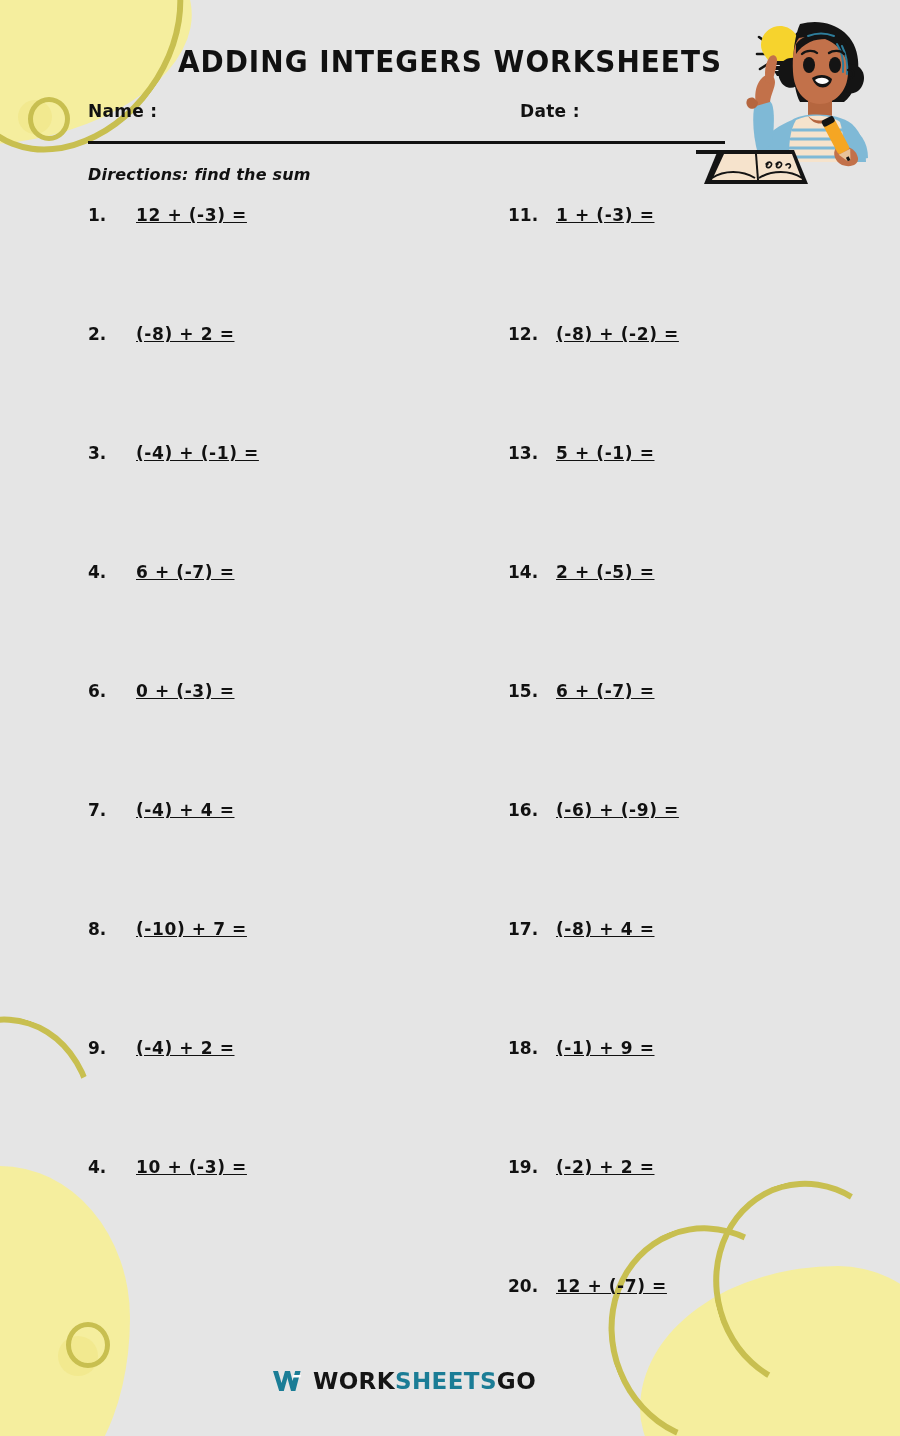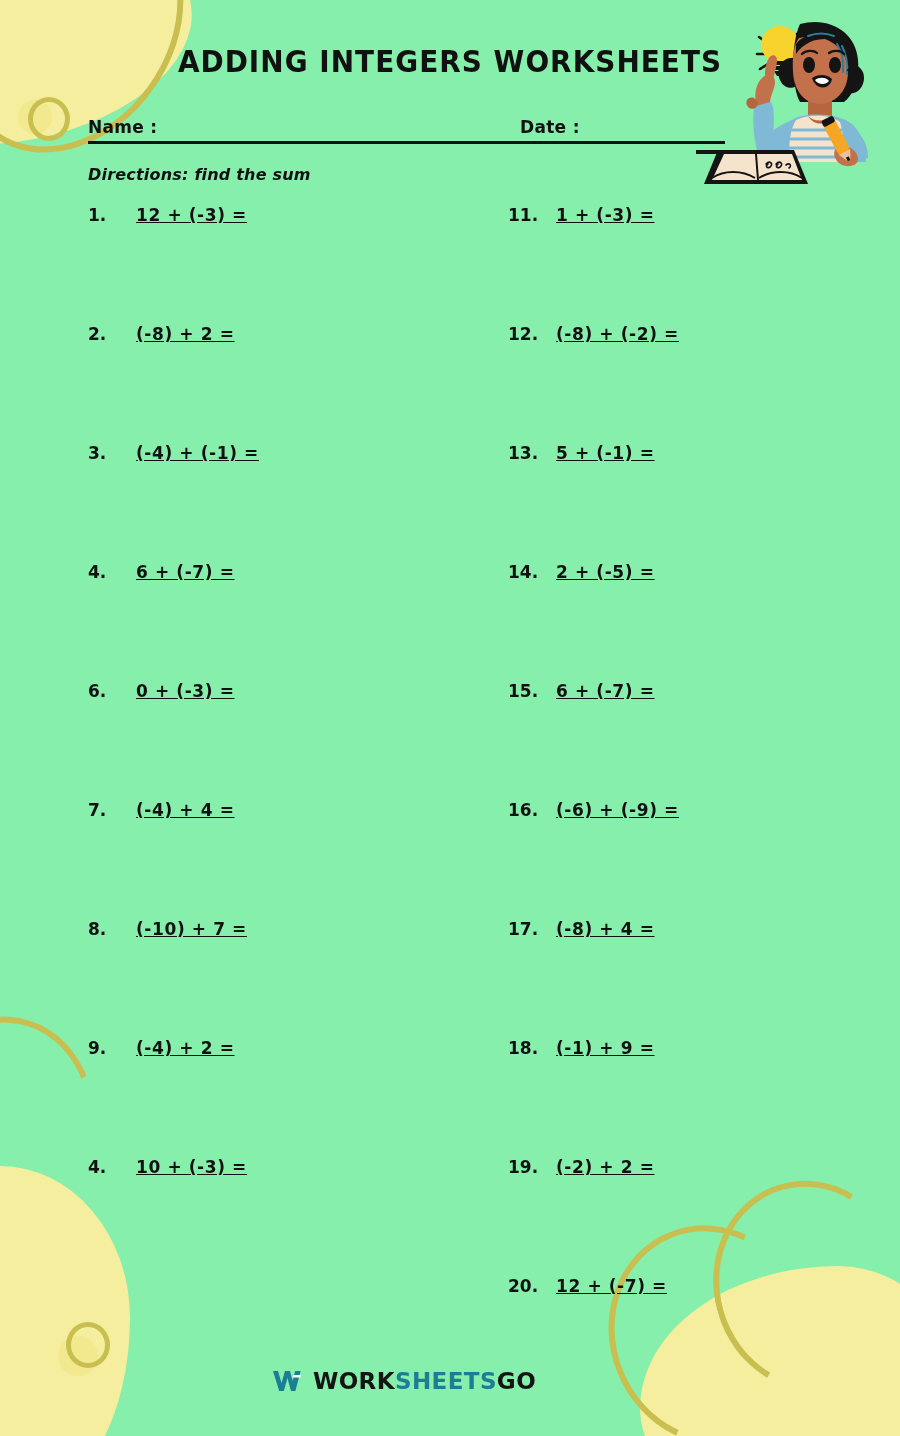--- a/index.html
+++ b/index.html
@@ -14,21 +14,21 @@
     font-family: "DejaVu Sans", sans-serif;
     overflow: hidden;
     position: relative;
   }
 
   .page {
     position: relative;
     width: 900px;
     height: 1436px;
     overflow: hidden;
-    background: #86efac;
+    background: #e5e5e5;
   }
 
   
   .deco {
     position: absolute;
     pointer-events: none;
   }
 
   .blob-tl {
     top: -92px;
@@ -160,21 +160,21 @@
 
   .name-row {
     position: absolute;
     top: 101px;
     left: 88px;
     width: 640px;
     height: 28px;
   }
   .name-label, .date-label {
     position: absolute;
-    top: 16px;
+    top: 0;
     font-size: 17px;
     font-weight: 700;
     color: #111111;
     letter-spacing: 0.3px;
   }
   .name-label { left: 0; }
   .date-label { left: 432px; }
 
   .rule {
     position: absolute;

